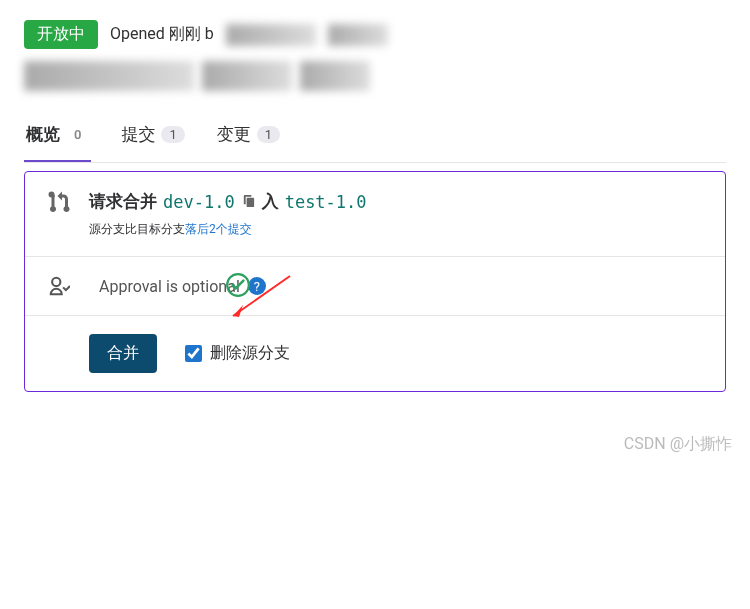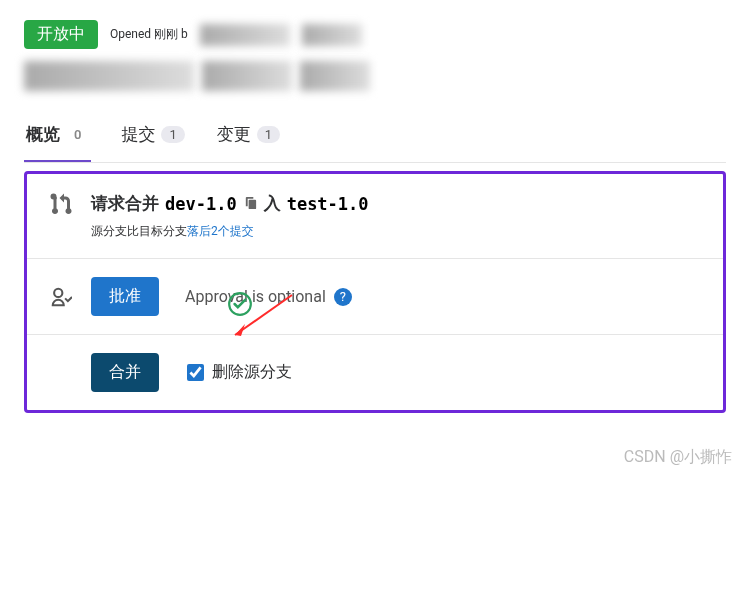--- a/index.html
+++ b/index.html
@@ -1,35 +1,35 @@
 <!DOCTYPE html>
 <html><head>
 <meta charset="utf-8">
 <style>
   *{box-sizing:border-box;margin:0;padding:0}
   body{font-family:-apple-system,BlinkMacSystemFont,"Segoe UI",Roboto,"Helvetica Neue",Arial,sans-serif;background:#fff;color:#303133;width:750px}
   .wrap{padding:20px 24px}
   .header-row{display:flex;align-items:center;gap:12px;margin-bottom:12px}
   .status-badge{background:#28a745;color:#fff;font-size:16px;padding:4px 13px;border-radius:4px;font-weight:500}
-  .opened-text{font-size:12px;color:#303133}
+  .opened-text{font-size:16px;color:#303133}
   .blur-strip{display:flex;gap:8px;margin:10px 0 22px}
   .blur-block{height:30px;background:linear-gradient(90deg,#aaa,#ddd);filter:blur(4px)}
   .tabs{display:flex;gap:28px;border-bottom:1px solid #e5e5e5;margin-bottom:8px}
   .tab{display:flex;align-items:center;gap:6px;padding:10px 2px 14px;font-size:17px;color:#303133;cursor:pointer;border-bottom:2px solid transparent}
   .tab.active{font-weight:600;border-bottom-color:#6d49cb}
   .tab .count{background:#e9e9ef;color:#555;font-size:13px;border-radius:10px;padding:1px 8px}
   .tab.active .count{background:transparent;color:#888}
-  .card{border:3px solid #6d28d9;border-radius:4px;margin-bottom:10px}
+  .card{border:1px solid #6d28d9;border-radius:4px;margin-bottom:18px}
   .card-sec{padding:18px 20px;border-bottom:1px solid #e5e5e5;display:flex;align-items:flex-start;gap:16px}
   .card-sec:last-child{border-bottom:none}
   .icon-col{flex:0 0 28px;display:flex;justify-content:center}
   .mr-icon svg{width:24px;height:24px;fill:#666}
   .mr-body{flex:1}
   .mr-title{font-size:17px;font-weight:600;display:flex;align-items:center;gap:6px;flex-wrap:wrap}
-  .branch{color:#000000;font-family:ui-monospace,Menlo,Consolas,monospace;font-weight:700}
+  .branch{color:#0f766e;font-family:ui-monospace,Menlo,Consolas,monospace;font-weight:400}
   .copy-icon{color:#666;cursor:pointer}
   .into{font-family:ui-monospace,Menlo,Consolas,monospace;font-weight:600;color:#303133}
   .mr-sub{margin-top:8px;font-size:12px;color:#303133}
   .mr-sub .link{color:#1f75cb}
   .approve-sec{align-items:center}
   .approver-icon{display:flex;align-items:center;color:#555;font-size:20px}
   .btn{border:none;border-radius:4px;padding:9px 18px;font-size:16px;cursor:pointer;color:#fff}
   .btn-primary{background:#1f75cb}
   .optional-text{font-size:16px;color:#555;display:flex;align-items:center;gap:8px;margin-left:10px}
   .help-icon{width:18px;height:18px;border-radius:50%;background:#1f75cb;color:#fff;font-size:13px;display:inline-flex;align-items:center;justify-content:center}
@@ -97,21 +97,20 @@
         </div>
       </div>
     </div>
 
     <div class="card-sec approve-sec">
       <div class="icon-col approver-icon">
         <svg width="22" height="22" viewBox="0 0 16 16" fill="currentColor">
             <path d="M6 8a3 3 0 1 0 0-6 3 3 0 0 0 0 6zm-4 6a4 4 0 0 1 8 0H2zm9-5l2 2 3-3" stroke="currentColor" stroke-width="1.5" fill="none"></path>
           </svg>
       </div>
-      <button class="btn btn-primary">批准</button>
       <span class="optional-text">
         <span>Approval is optional</span>
         <span class="help-icon">?</span>
       </span>
     </div>
 
     <div class="card-sec merge-sec arrow">
       <svg width="70" height="50">
           <line x1="65" y1="4" x2="8" y2="44" stroke="#ff2b2b" stroke-width="2"></line>
           <polygon points="8,44 18,33 14,45" fill="#ff2b2b"></polygon>

